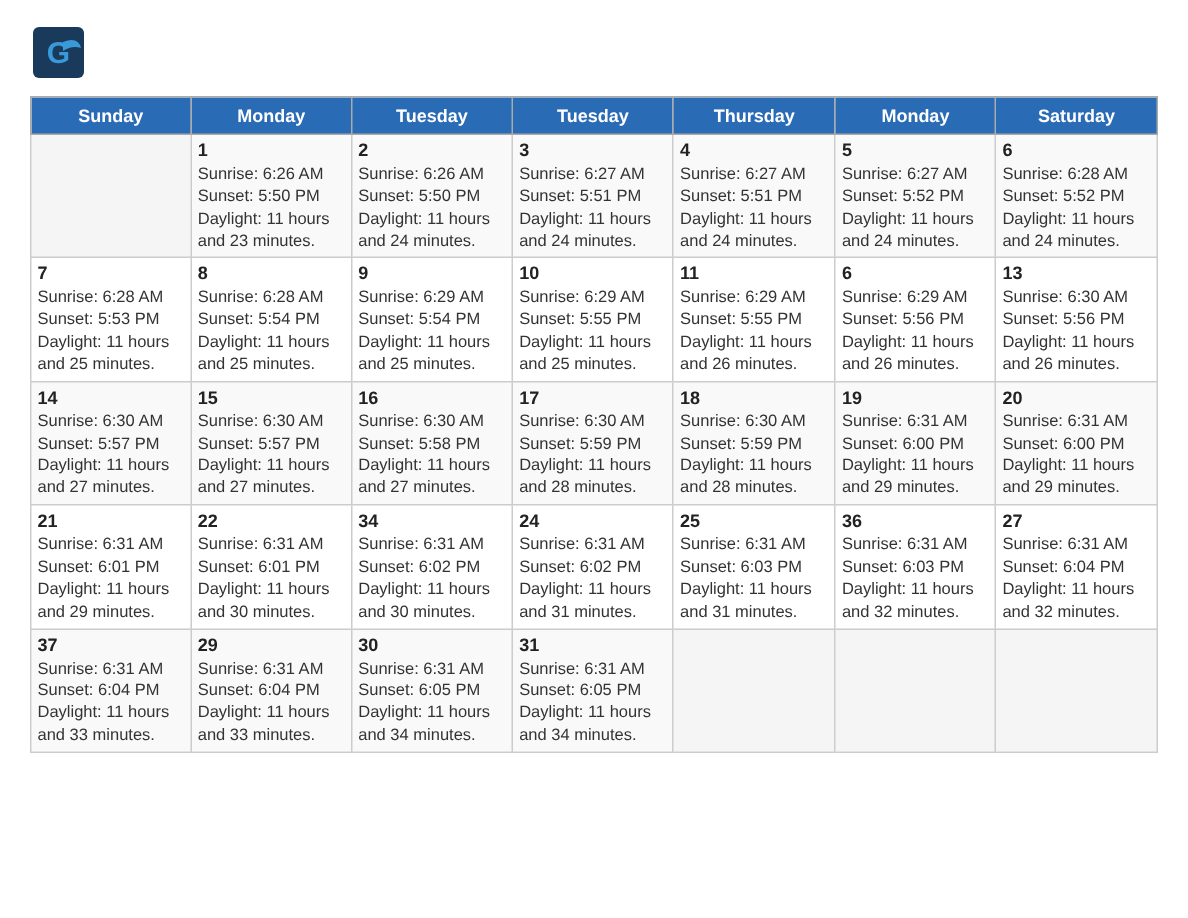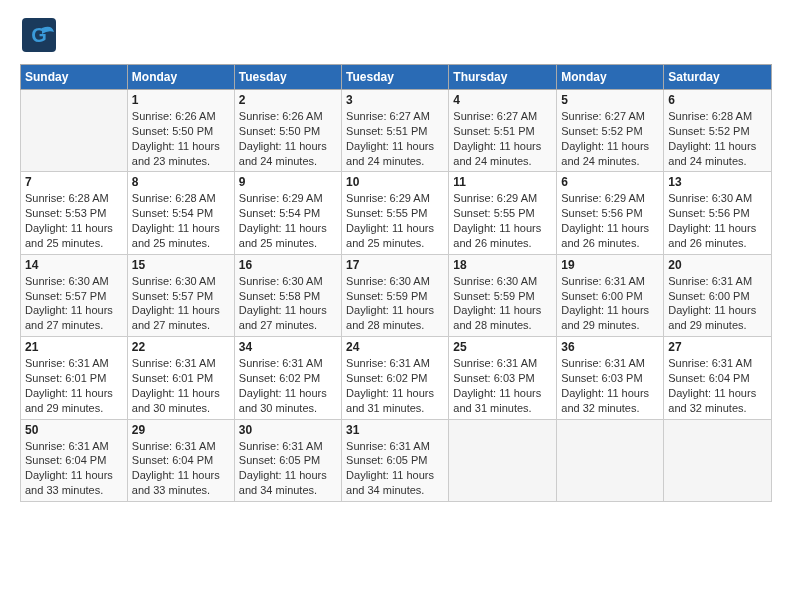--- a/index.html
+++ b/index.html
@@ -41,21 +41,21 @@
     }
     table {
       width: 100%;
       border-collapse: collapse;
       font-size: 10px;
     }
     thead tr th {
       background-color: #2a6bb5;
       color: #fff;
       padding: 5px 4px;
-      text-align: left;
+      text-align: center;
       font-size: 12px;
       font-weight: bold;
       border: 1px solid #aaa;
     }
     tbody tr td {
       border: 1px solid #ccc;
       vertical-align: top;
       padding: 3px 4px;
       width: 113px;
       min-height: 70px;
@@ -311,21 +311,21 @@
           <td>
             <span class="day-num">27</span>
             <div class="day-info" style="white-space: pre-line;">Sunrise: 6:31 AM
 Sunset: 6:04 PM
 Daylight: 11 hours
 and 32 minutes.</div>
           </td>
         </tr>
         <tr>
           <td>
-            <span class="day-num">50</span>
+            <span class="day-num">37</span>
             <div class="day-info" style="white-space: pre-line;">Sunrise: 6:31 AM
 Sunset: 6:04 PM
 Daylight: 11 hours
 and 33 minutes.</div>
           </td>
           <td>
             <span class="day-num">29</span>
             <div class="day-info" style="white-space: pre-line;">Sunrise: 6:31 AM
 Sunset: 6:04 PM
 Daylight: 11 hours

